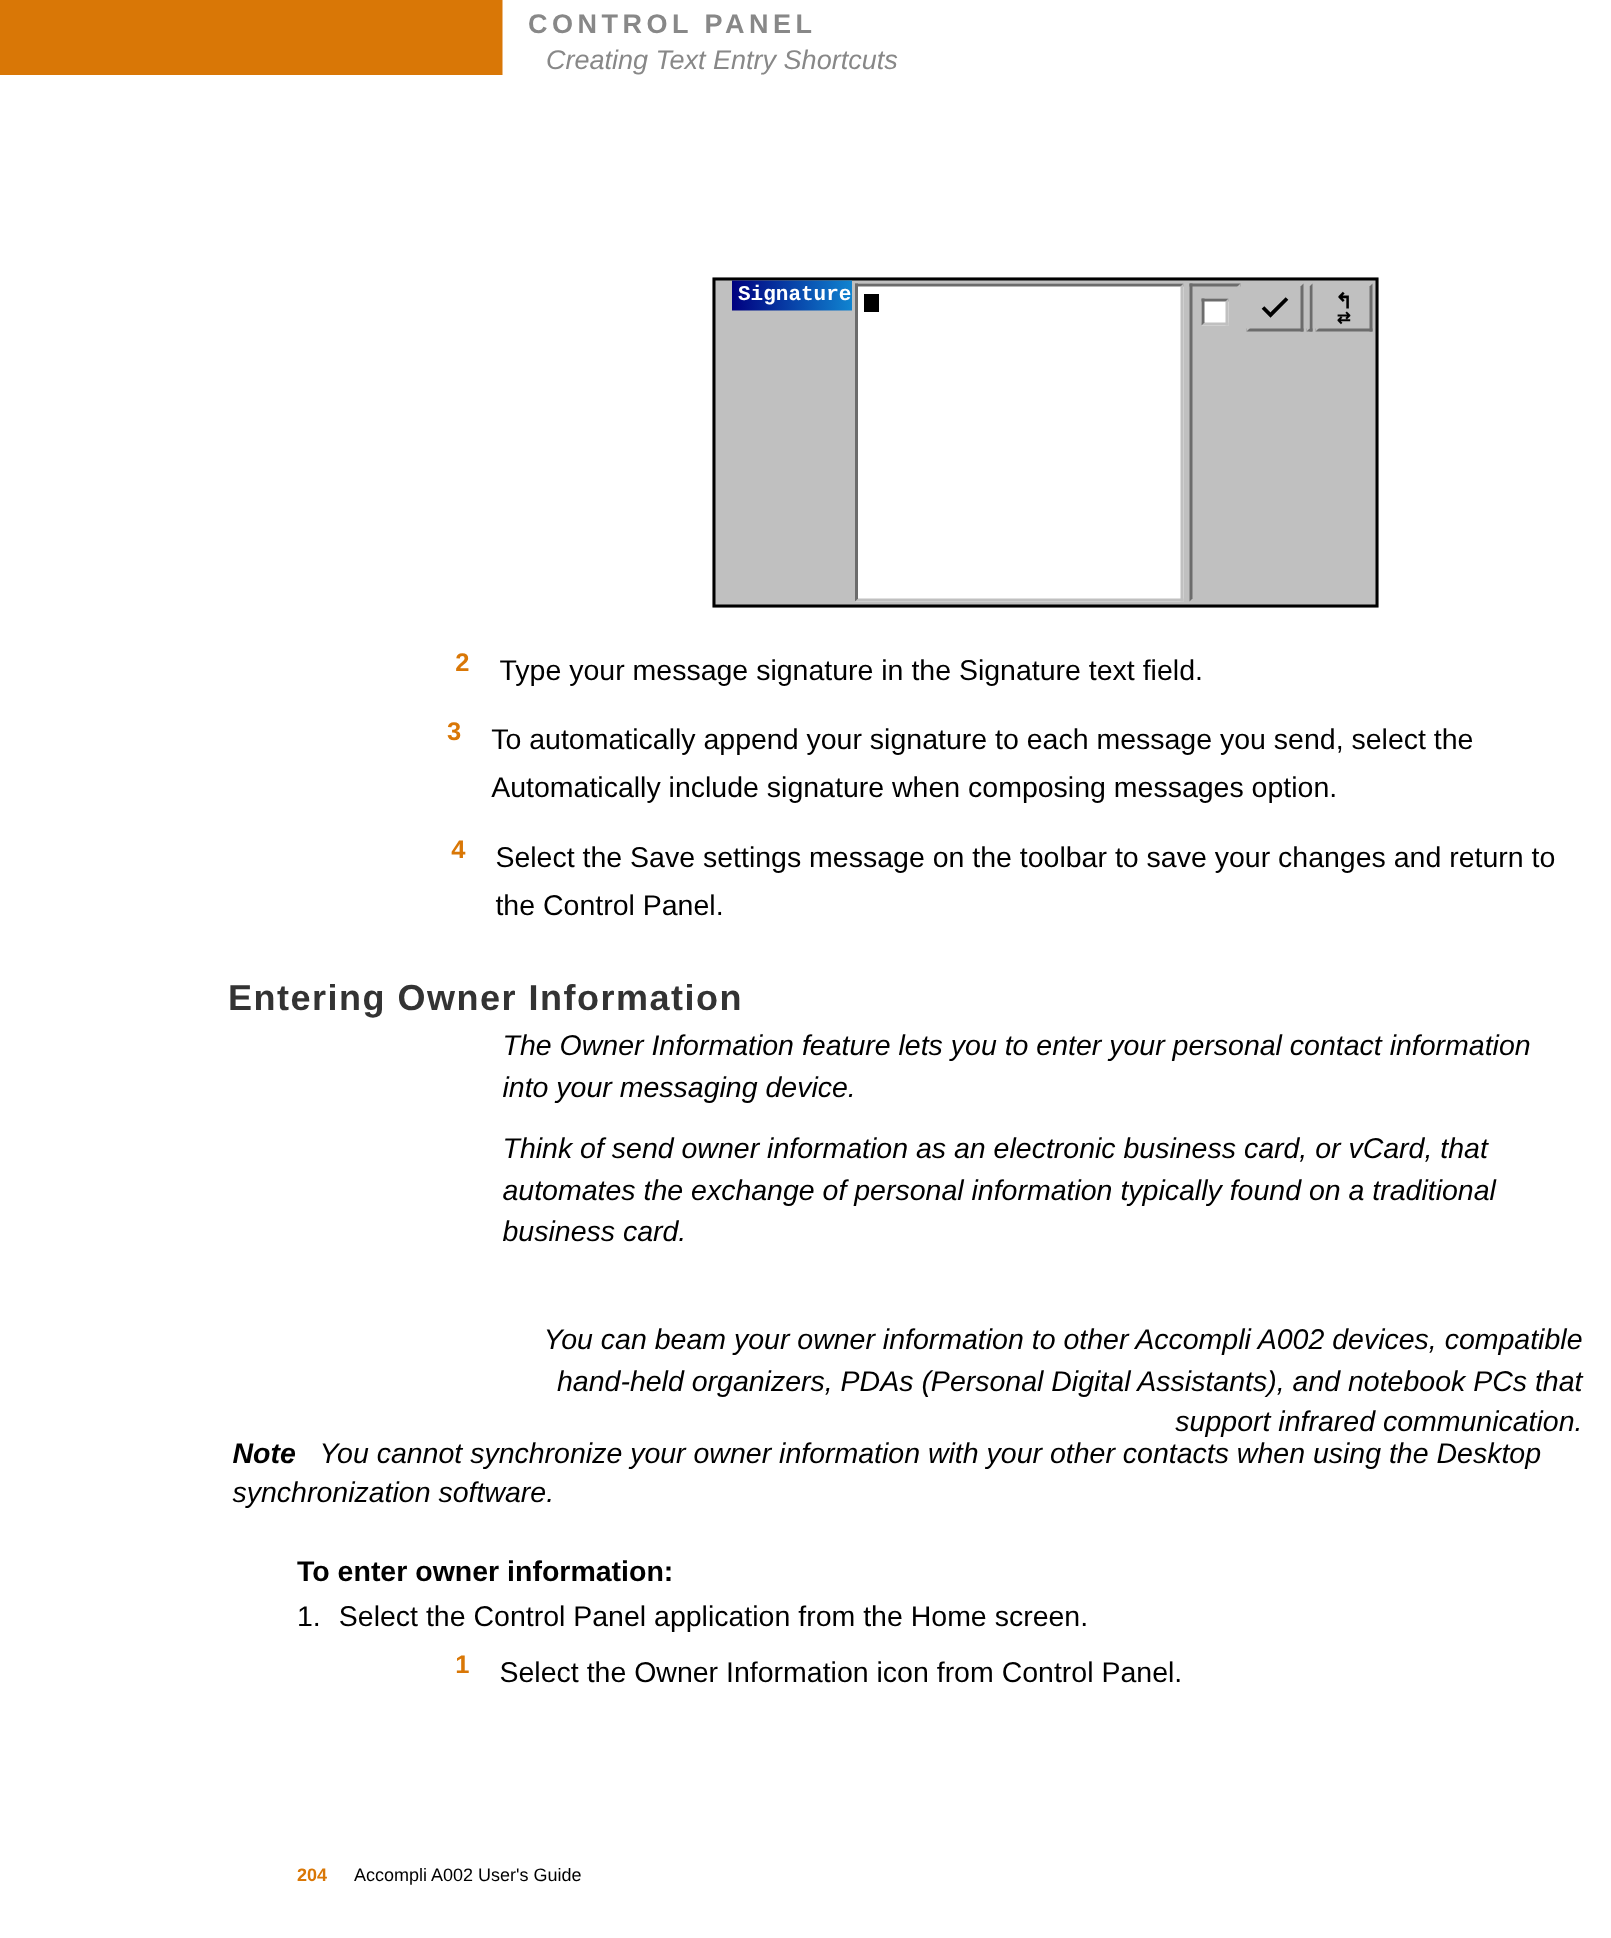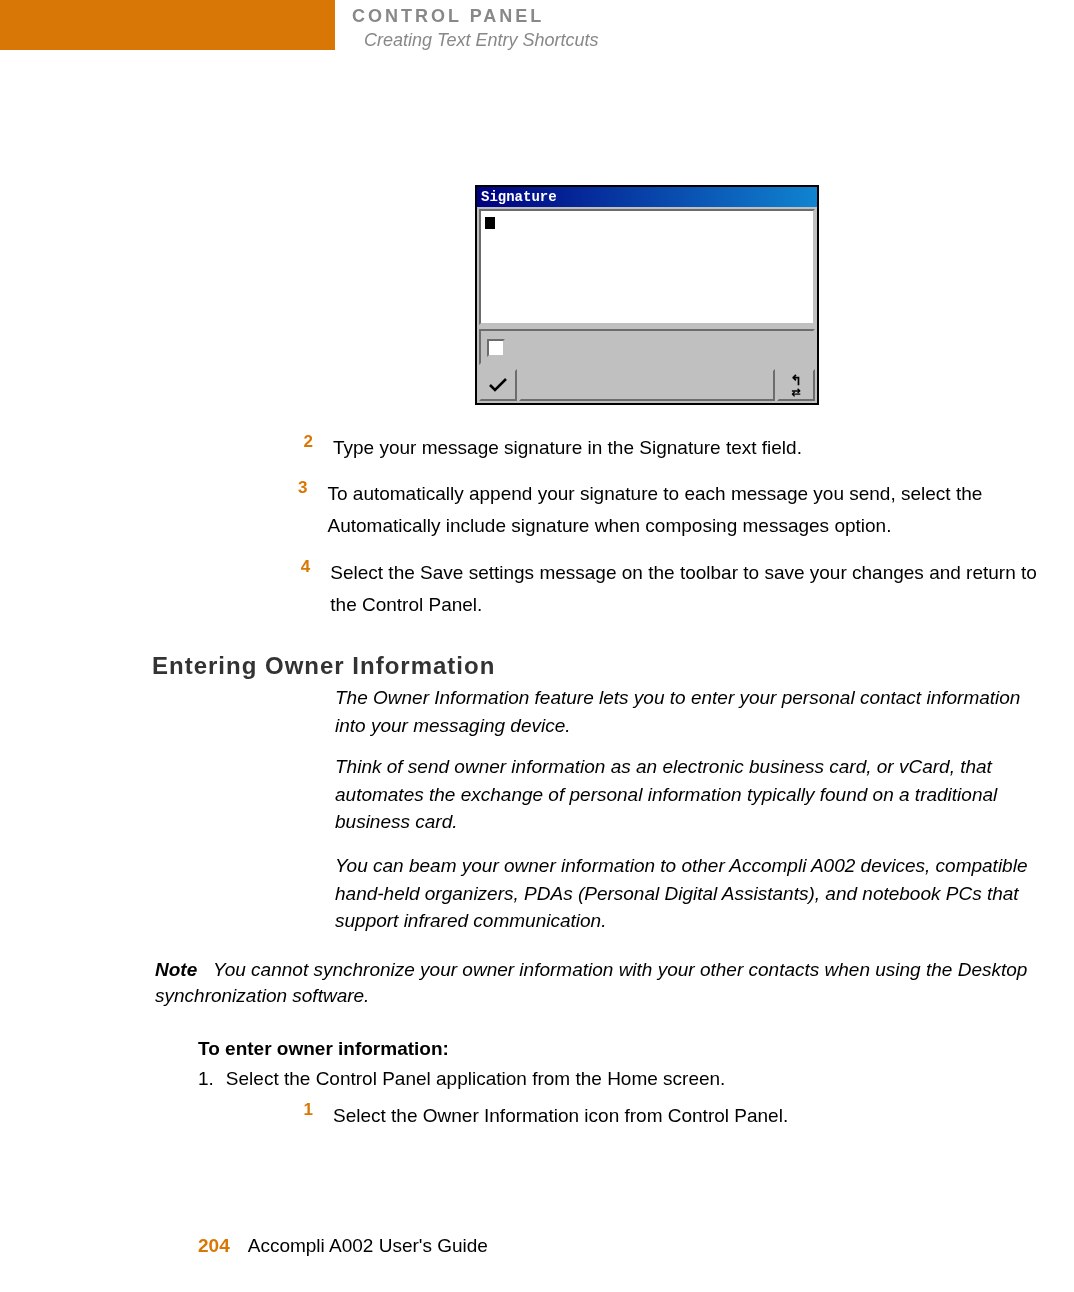--- a/index.html
+++ b/index.html
@@ -37,26 +37,26 @@
       left: 352px;
       font-size: 18px;
       font-style: italic;
       color: #888;
       margin-left: 12px;
     }
     .screenshot-container {
       position: absolute;
       top: 185px;
       left: 475px;
-      width: 344px;
+      width: 444px;
       height: 220px;
       border: 2px solid #000;
       background: #c0c0c0;
       display: flex;
-      flex-direction: column;
+      padding-left: 11px;
     }
     .screenshot-titlebar {
       height: 20px;
       background: linear-gradient(to right, #000080, #1084d0);
       color: white;
       font-family: "Courier New", monospace;
       font-size: 14px;
       font-weight: bold;
       padding-left: 4px;
       display: flex;
@@ -184,21 +184,21 @@
     .numbered-step {
       position: absolute;
       font-size: 19px;
       display: flex;
       gap: 12px;
     }
     .footer {
       position: absolute;
       bottom: 35px;
       left: 198px;
-      font-size: 19px;
+      font-size: 12px;
       display: flex;
       gap: 18px;
       align-items: baseline;
     }
     .page-num {
       color: #d97706;
       font-weight: bold;
     }
   </style>
 </head>
@@ -244,21 +244,21 @@
   <span class="step-num">4</span>
   <span class="step-text">Select the Save settings message on the toolbar to save your changes and return to the Control Panel.</span>
 </div>
 
 <div class="section-heading" style="top:652px;left:152px;">Entering Owner Information</div>
 
 <div class="body-para" style="top:684px;left:335px;width:700px;">The Owner Information feature lets you to enter your personal contact information into your messaging device.</div>
 
 <div class="body-para" style="top:753px;left:335px;width:720px;">Think of send owner information as an electronic business card, or vCard, that automates the exchange of personal information typically found on a traditional business card.</div>
 
-<div class="body-para" style="top:852px;left:335px;width:720px;">You can beam your owner information to other Accompli A002 devices, compatible hand-held organizers, PDAs (Personal Digital Assistants), and notebook PCs that support infrared communication.</div>
+<div class="body-para" style="top:880px;left:335px;width:720px;text-align:right;">You can beam your owner information to other Accompli A002 devices, compatible hand-held organizers, PDAs (Personal Digital Assistants), and notebook PCs that support infrared communication.</div>
 
 <div class="dotted-line" style="top:941px;">. . . . . . . . . . . . . . . . . . . . . . . . . . . . . . . . . . . . . . . . . . . . . . . . . . . . . . . . . . . . . . . . . . . .</div>
 
 <div class="note-block" style="top:957px;">
   <span class="note-label">Note</span>&nbsp;&nbsp;&nbsp;<span>You cannot synchronize your owner information with your other contacts when using the Desktop synchronization software.</span>
 </div>
 
 <div class="dotted-line" style="top:1012px;">. . . . . . . . . . . . . . . . . . . . . . . . . . . . . . . . . . . . . . . . . . . . . . . . . . . . . . . . . . . . . . . . . . . .</div>
 
 <div class="subheading" style="top:1038px;left:198px;">To enter owner information:</div>

